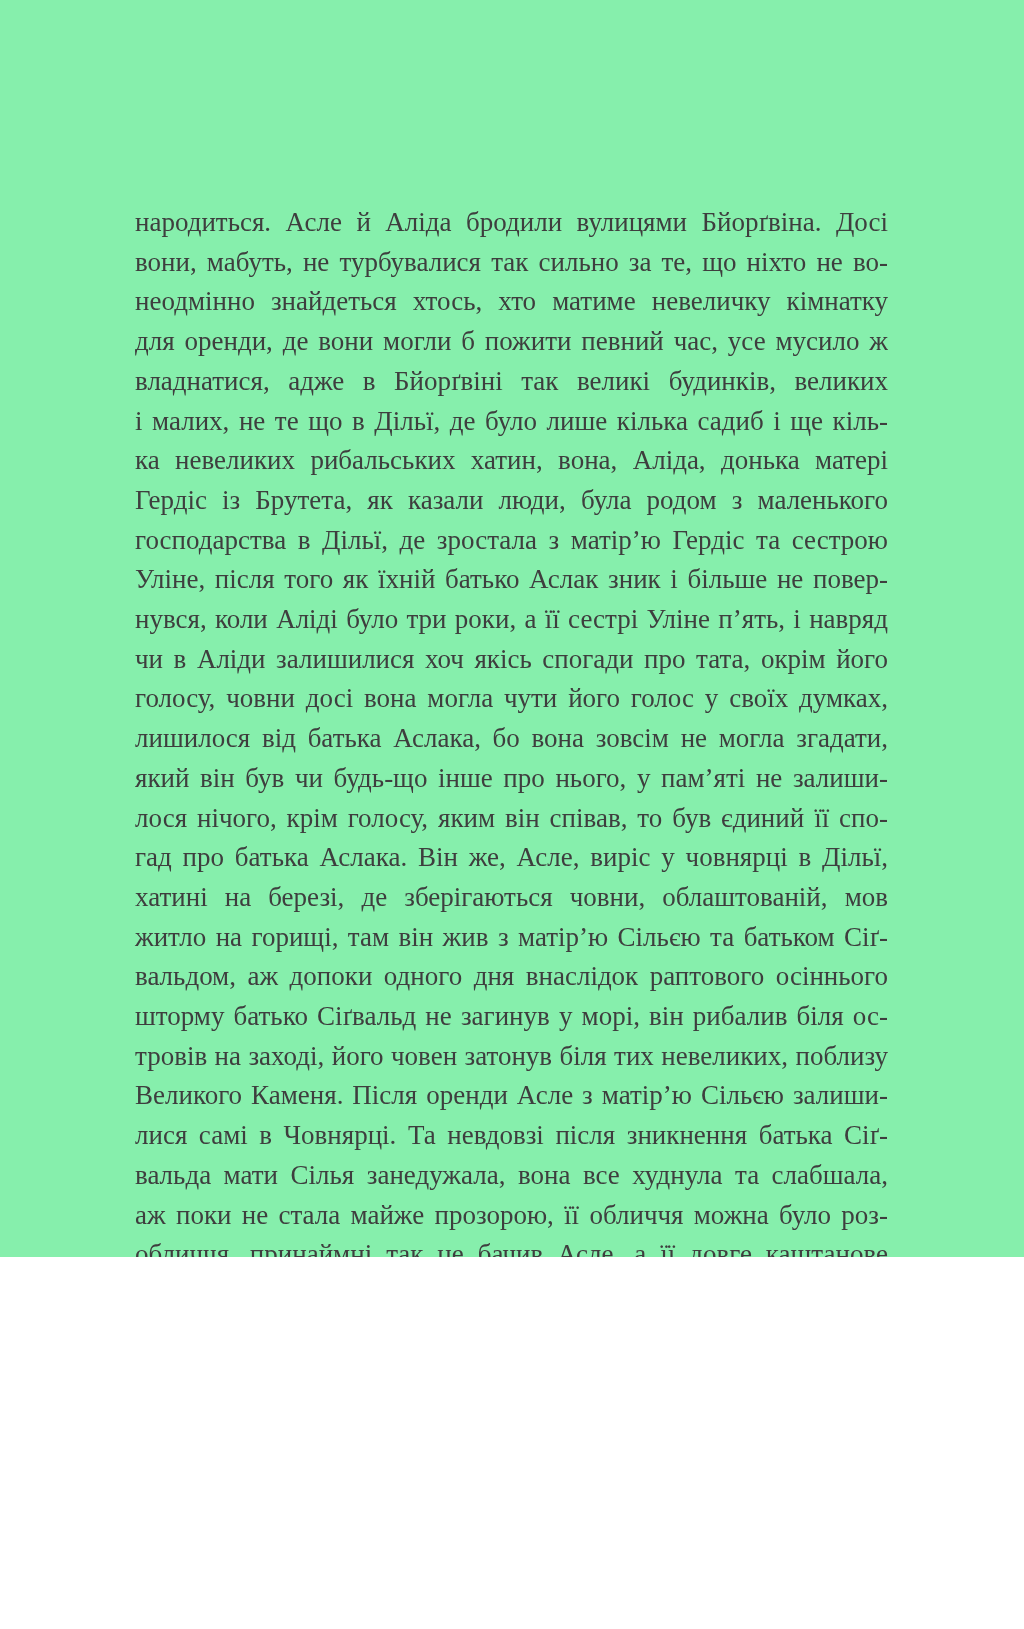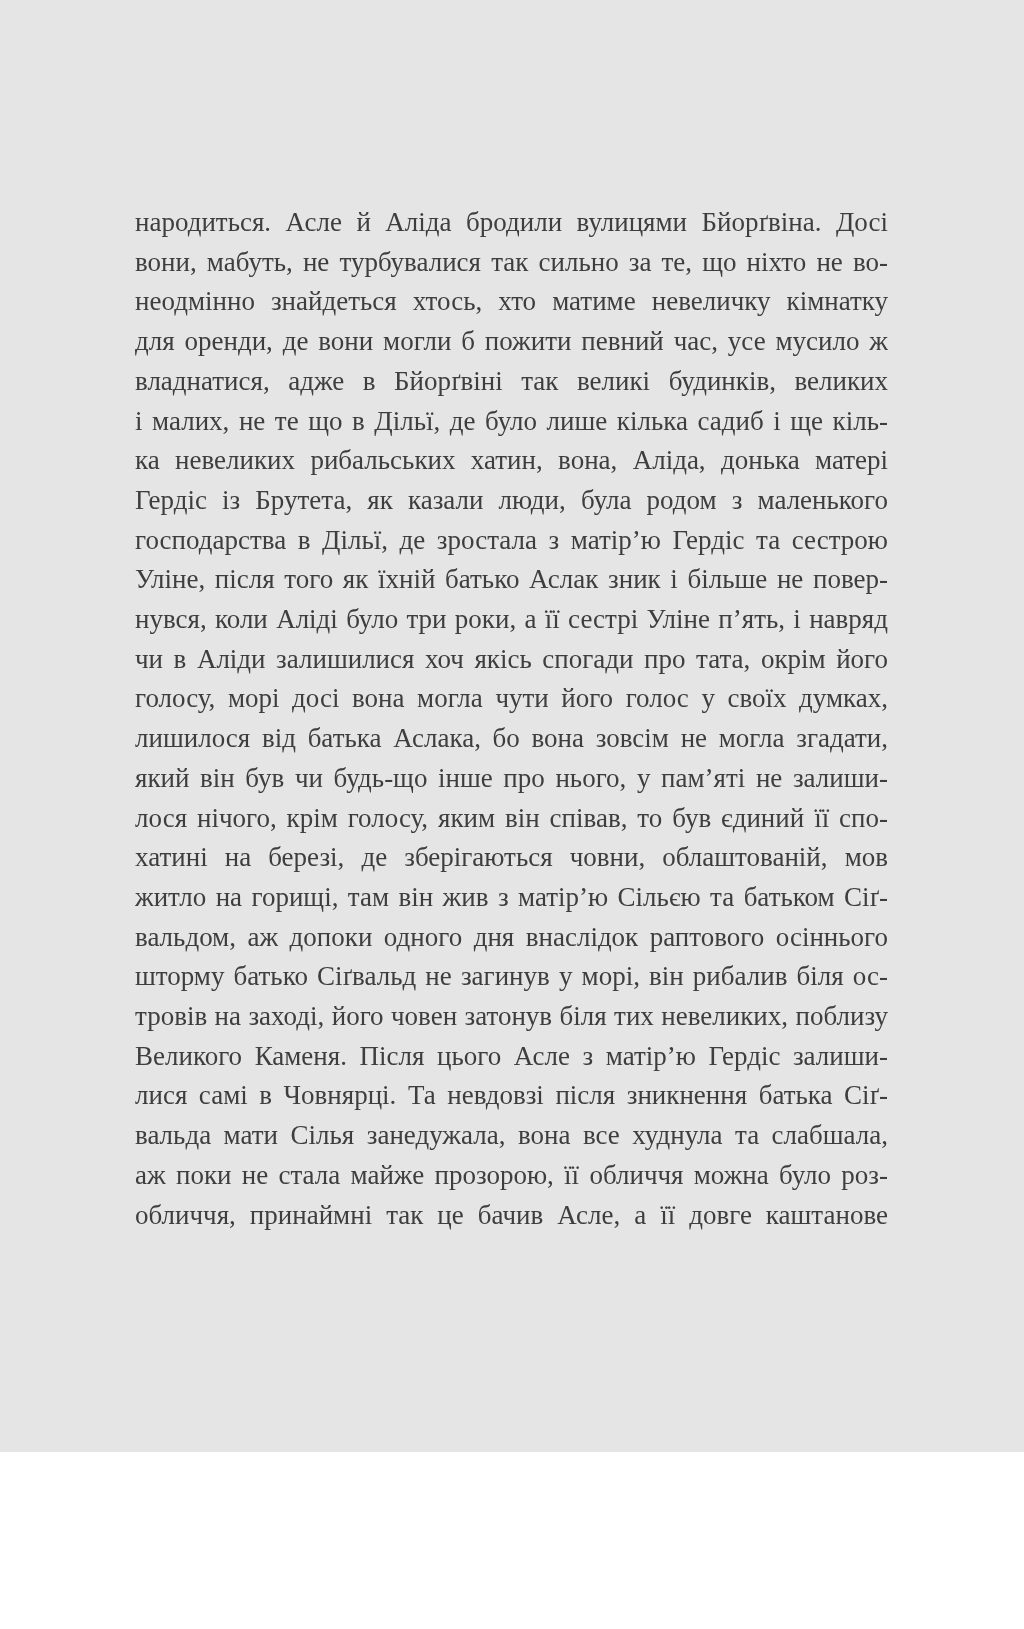--- a/index.html
+++ b/index.html
@@ -3,22 +3,22 @@
 <meta charset="utf-8">
 <style>
   html, body {
     margin: 0;
     padding: 0;
     background: #ffffff;
   }
   .page {
     position: relative;
     width: 1024px;
-    height: 1452px;
-    background: #e5e5e5;
+    height: 1257px;
+    background: #86efac;
     overflow: hidden;
     font-family: "Liberation Serif", serif;
   }
   .text-block {
     position: absolute;
     left: 135px;
     top: 203px;
     width: 753px;
   }
   .line {
@@ -51,29 +51,30 @@
     <div class="line">неодмінно знайдеться хтось, хто матиме невеличку кімнатку</div>
     <div class="line">для оренди, де вони могли б пожити певний час, усе мусило ж</div>
     <div class="line">владнатися, адже в Бйорґвіні так великі будинків, великих</div>
     <div class="line">і малих, не те що в Дільї, де було лише кілька садиб і ще кіль-</div>
     <div class="line">ка невеликих рибальських хатин, вона, Аліда, донька матері</div>
     <div class="line">Гердіс із Брутета, як казали люди, була родом з маленького</div>
     <div class="line">господарства в Дільї, де зростала з матір’ю Гердіс та сестрою</div>
     <div class="line">Уліне, після того як їхній батько Аслак зник і більше не повер-</div>
     <div class="line">нувся, коли Аліді було три роки, а її сестрі Уліне п’ять, і навряд</div>
     <div class="line">чи в Аліди залишилися хоч якісь спогади про тата, окрім його</div>
-    <div class="line">голосу, морі досі вона могла чути його голос у своїх думках,</div>
+    <div class="line">голосу, човни досі вона могла чути його голос у своїх думках,</div>
     <div class="line">лишилося від батька Аслака, бо вона зовсім не могла згадати,</div>
     <div class="line">який він був чи будь-що інше про нього, у пам’яті не залиши-</div>
     <div class="line">лося нічого, крім голосу, яким він співав, то був єдиний її спо-</div>
+    <div class="line">гад про батька Аслака. Він же, Асле, виріс у човнярці в Дільї,</div>
     <div class="line">хатині на березі, де зберігаються човни, облаштованій, мов</div>
     <div class="line">житло на горищі, там він жив з матір’ю Сільєю та батьком Сіґ-</div>
     <div class="line">вальдом, аж допоки одного дня внаслідок раптового осіннього</div>
     <div class="line">шторму батько Сіґвальд не загинув у морі, він рибалив біля ос-</div>
     <div class="line">тровів на заході, його човен затонув біля тих невеликих, поблизу</div>
-    <div class="line">Великого Каменя. Після цього Асле з матір’ю Гердіс залиши-</div>
+    <div class="line">Великого Каменя. Після оренди Асле з матір’ю Сільєю залиши-</div>
     <div class="line">лися самі в Човнярці. Та невдовзі після зникнення батька Сіґ-</div>
     <div class="line">вальда мати Сілья занедужала, вона все худнула та слабшала,</div>
     <div class="line">аж поки не стала майже прозорою, її обличчя можна було роз-</div>
     <div class="line">обличчя, принаймні так це бачив Асле, а її довге каштанове</div>
   </div>
   <div class="page-number">11</div>
 </div>
 
 </body></html>

